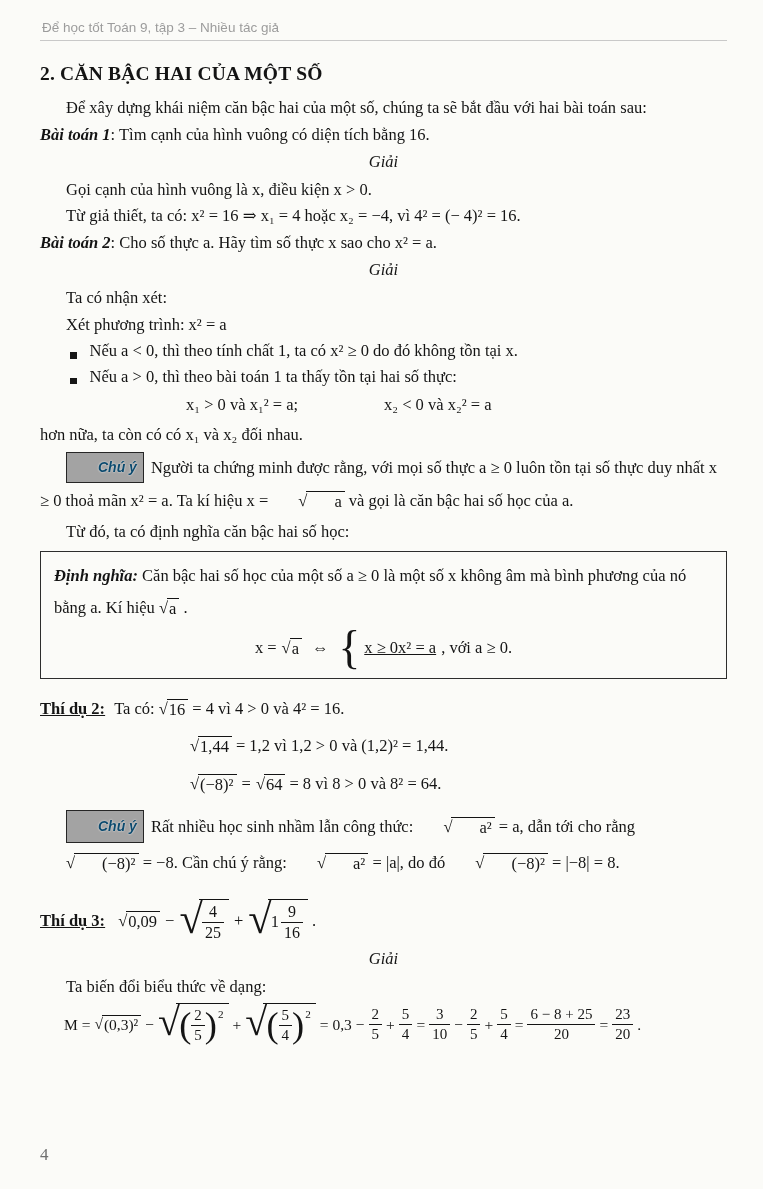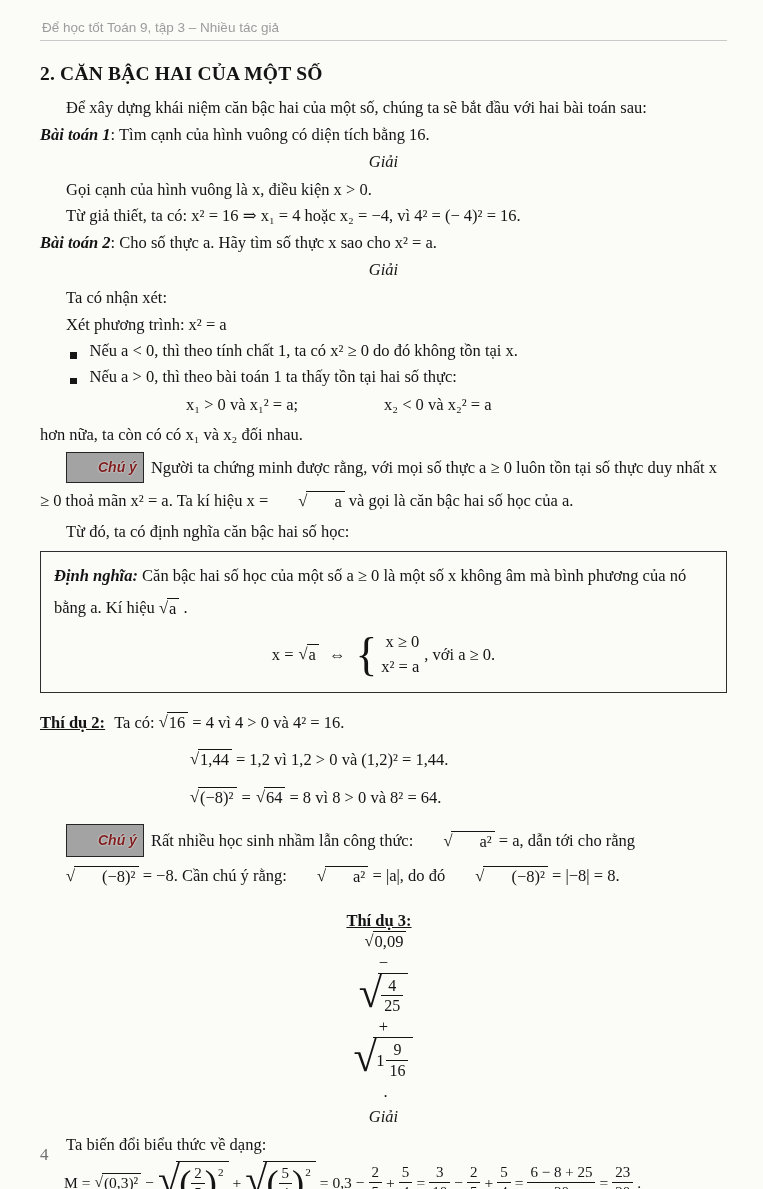--- a/index.html
+++ b/index.html
@@ -9,45 +9,45 @@
   .inner { padding:12px 36px 0 40px; font-size:16.5px; }
   .runhead { font-family:"Liberation Sans","DejaVu Sans",sans-serif; font-size:13.5px; color:#9c9c9c; padding:8px 2px 5px; border-bottom:1.4px solid #c9c9c9; }
   .title { font-size:19.5px; font-weight:bold; margin:22px 0 10px; letter-spacing:.2px; }
   .body { line-height:1.55; margin:1px 0; }
   .ti { text-indent:26px; }
   .lbl-bi { font-weight:bold; font-style:italic; }
   .giai { text-align:center; font-style:italic; line-height:1.55; margin:2px 0; }
   .bullet-row { display:flex; align-items:center; margin-left:30px; line-height:1.55; }
   .sq-bullet { width:6.5px; height:6.5px; background:#161616; margin:9px 13px 0 0; flex:none; }
   .cases-row { display:flex; margin-left:146px; gap:86px; line-height:1.9; }
-  .chuy { display:inline-block; font-family:"Liberation Sans","DejaVu Sans",sans-serif; font-size:14px; font-weight:bold; font-style:italic; color:#7f1d1d; background:#a3a3a3; border:1.6px solid #262626; padding:0 6px 1px 5px; margin-right:7px; text-shadow:0 0 2px rgba(255,255,255,.95); vertical-align:1px; }
+  .chuy { display:inline-block; font-family:"Liberation Sans","DejaVu Sans",sans-serif; font-size:14px; font-weight:bold; font-style:italic; color:#0c4a6e; background:#a3a3a3; border:1.6px solid #262626; padding:0 6px 1px 5px; margin-right:7px; text-shadow:0 0 2px rgba(255,255,255,.95); vertical-align:1px; }
   .note-p { line-height:2.0; margin:4px 0 2px; }
   .note2-p { line-height:2.15; margin:6px 0 18px; }
   .defbox { border:1.6px solid #2d2d2d; margin:6px 0 12px; padding:8px 13px 12px; }
   .defbox .dp { line-height:1.95; }
   .def-eq { display:flex; align-items:center; justify-content:center; gap:5px; margin-top:6px; }
   .sqrt { display:inline-flex; align-items:flex-start; white-space:nowrap; }
   .sqrt .sign { line-height:1.22; margin-right:-1px; }
   .sqrt .cand { line-height:1.22; border-top:1.45px solid #141414; padding:0 3px 0 2px; }
   .sqrt.big { align-items:stretch; }
   .sqrt.big .sign { font-size:2.6em; line-height:.92; align-self:flex-start; font-weight:300; margin-right:-4px; }
   .sqrt.big .cand { display:inline-flex; align-items:center; padding:3px 5px 2px 3px; }
   .frac { display:inline-flex; flex-direction:column; text-align:center; line-height:1.12; font-size:.97em; vertical-align:middle; }
   .frac .num { padding:0 3px 1px; }
   .frac .den { border-top:1.35px solid #141414; padding:1px 3px 0; }
   .mixed-whole { margin-right:2px; }
   .bigp { font-size:2.35em; line-height:.85; font-weight:300; }
   .exp { font-size:.72em; align-self:flex-start; line-height:1.3; margin-left:1px; }
   .cases { display:inline-flex; align-items:center; }
   .cases .brace { font-size:2.75em; line-height:.8; font-weight:300; margin-right:4px; }
-  .cases .stack { display:inline-flex; flex-direction:column; line-height:1.5; align-items:flex-end; }
+  .cases .stack { display:inline-flex; flex-direction:row; line-height:1.5; align-items:flex-end;text-decoration:underline; }
   .ex2-head { display:flex; align-items:center; margin-top:10px; min-height:36px; }
   .ex2-line { display:flex; align-items:center; margin-left:150px; min-height:38px; }
   .exlabel { font-weight:bold; text-decoration:underline; margin-right:9px; flex:none; }
-  .ex3-row { display:flex; align-items:center; margin-top:10px; min-height:46px; white-space:nowrap;flex-direction:column; }
+  .ex3-row { display:flex; align-items:center; margin-top:10px; min-height:46px; white-space:nowrap; }
   .op { margin:0 5px; }
   .ml4 { margin-left:4px; }
   .eq-row { display:flex; align-items:center; margin:4px 0 0 24px; white-space:nowrap; font-size:15.5px; }
   .eq-row .op { margin:0 4px; }
   .pagenum { position:absolute; left:40px; bottom:24px; font-size:17px; color:#6f6f6f; }
 </style>
 </head>
 <body>
 
 <div class="page">

